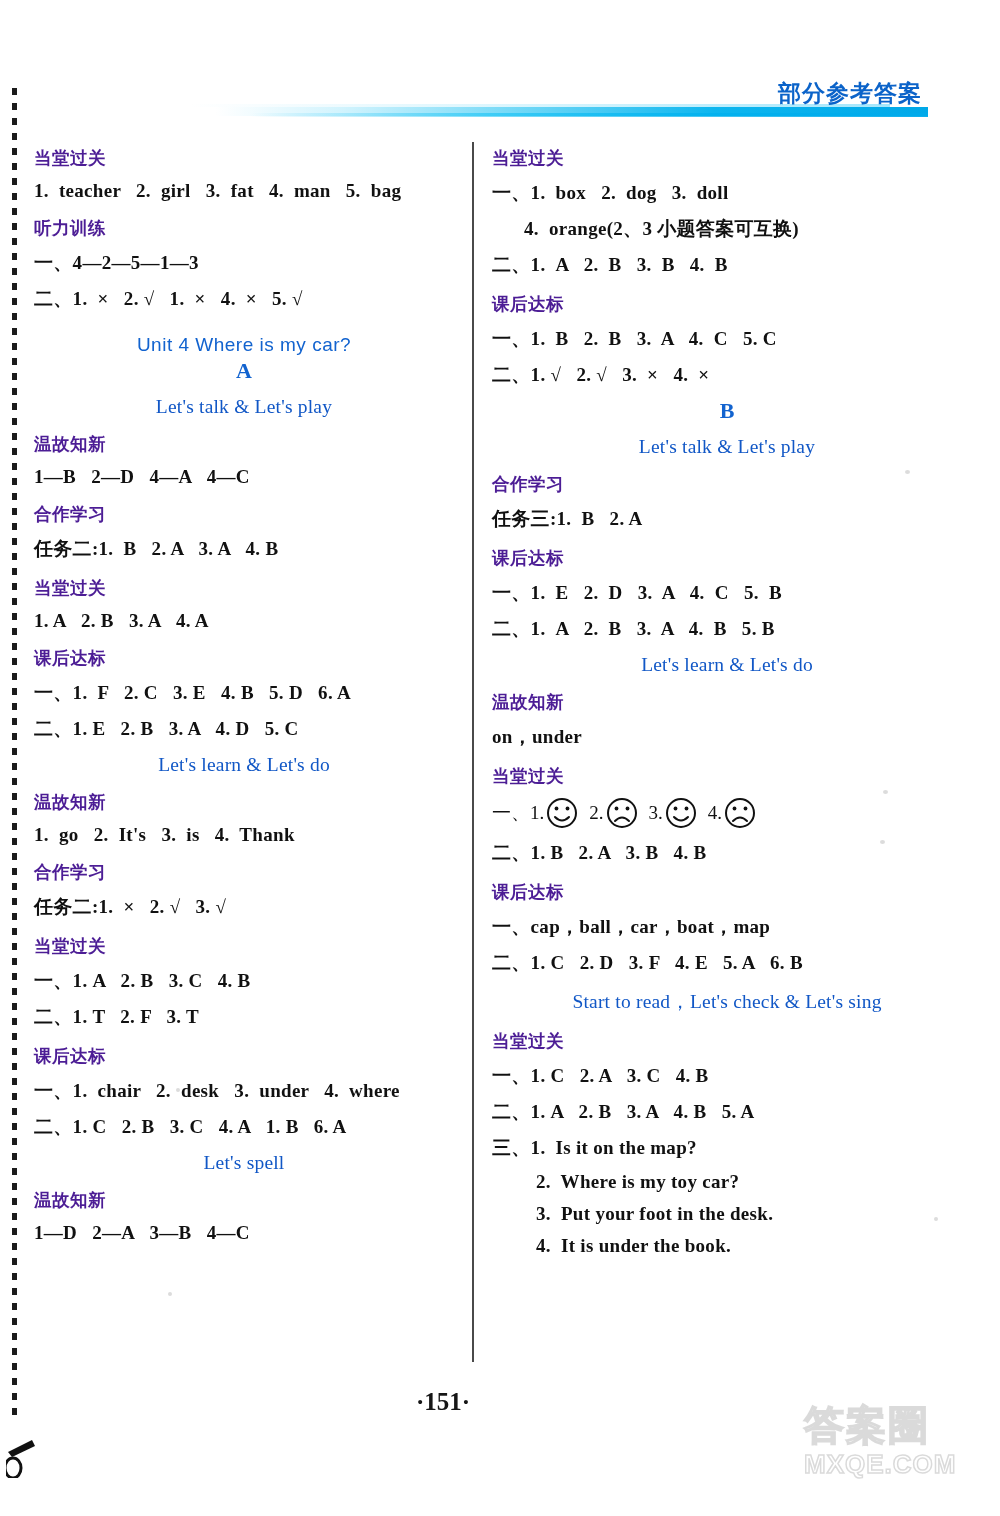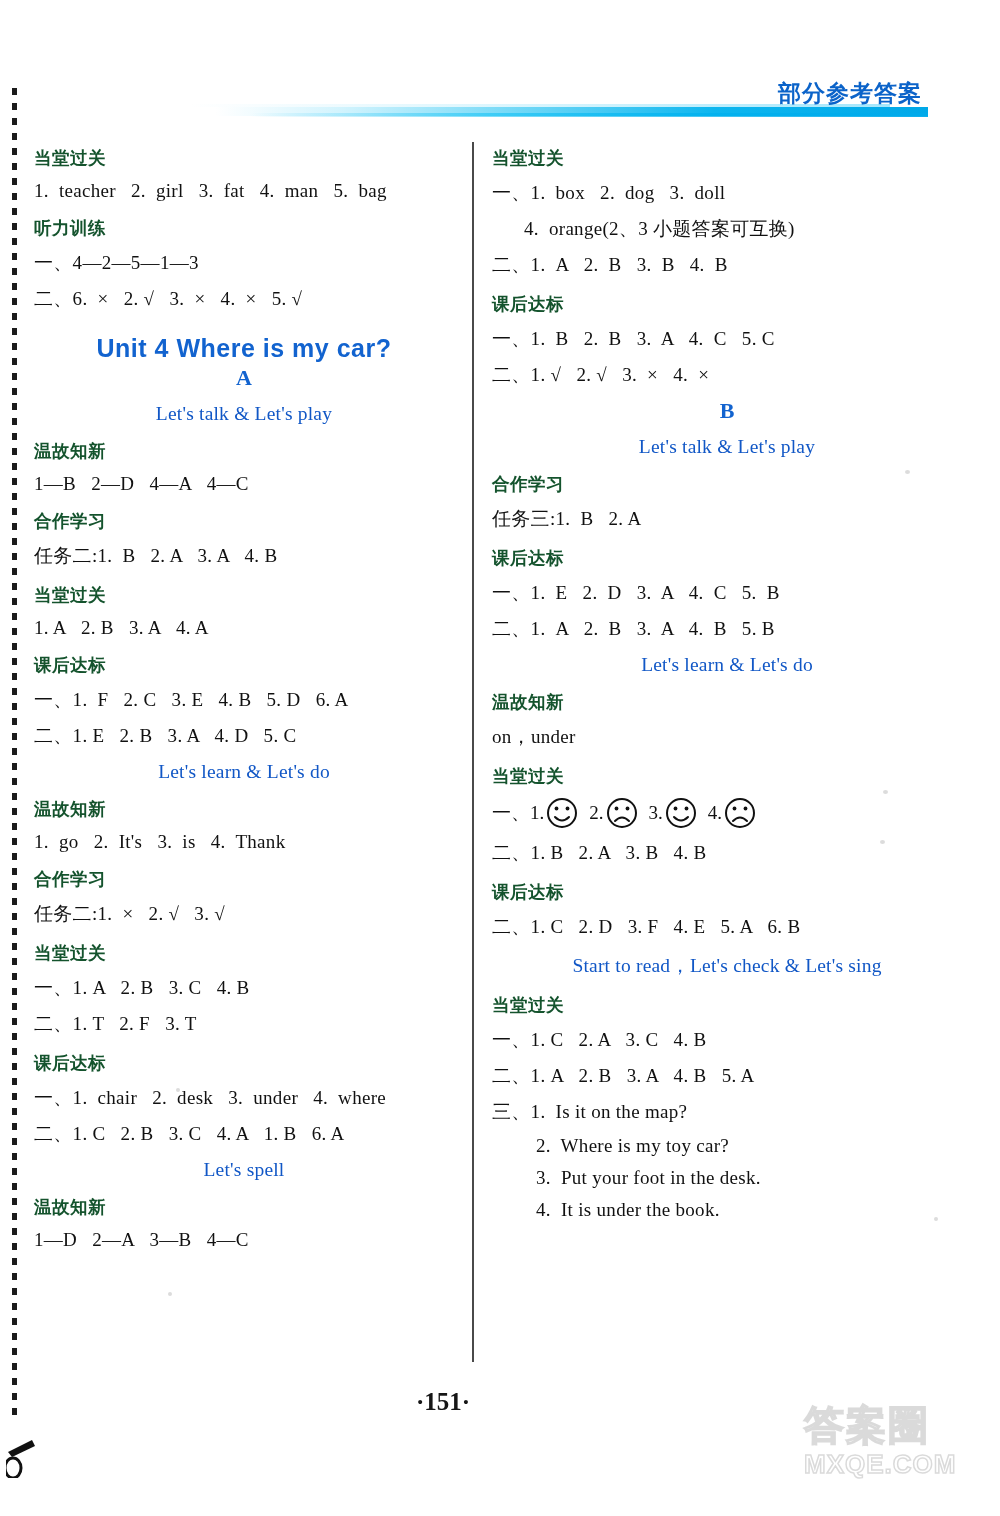--- a/index.html
+++ b/index.html
@@ -44,33 +44,33 @@
   
   .divider{position:absolute;left:472px;top:142px;width:2px;height:1220px;background:#2a2a2a;opacity:.85;}
 
   
   .col{position:absolute;top:132px;}
   .col-left{left:34px;width:420px;}
   .col-right{left:492px;width:470px;}
 
   .sec-head{
     font-family:"Liberation Sans", sans-serif;
-    font-weight:bold;font-size:17.5px;color:#14532d;
+    font-weight:bold;font-size:17.5px;color:#4c1d95;
     margin:14px 0 4px 0;letter-spacing:.5px;
   }
   .ans{
     font-family:"Liberation Serif", serif;
-    font-size:19px;color:#111;margin:10px 0 10px 0;white-space:pre;letter-spacing:.3px;
+    font-size:19px;color:#111;margin:10px 0 10px 0;white-space:pre;letter-spacing:.3px;font-weight:bold;
   }
   .ans.indent{padding-left:32px;}
   .ans.indent2{padding-left:44px;}
 
   .unit-title{
     text-align:center;font-family:"Liberation Sans", sans-serif;
-    font-weight:bold;font-size:25px;color:#1263cf;margin:22px 0 2px 0;letter-spacing:.5px;
+    font-weight:normal;font-size:19px;color:#1263cf;margin:22px 0 2px 0;letter-spacing:.5px;
   }
   .part-letter{
     text-align:center;font-family:"Liberation Serif", serif;
     font-weight:bold;font-size:22px;color:#1263cf;margin:2px 0 10px 0;
   }
   .lesson-title{
     text-align:center;font-family:"Liberation Serif", serif;
     font-weight:normal;font-size:19.5px;color:#1157c6;margin:12px 0 6px 0;letter-spacing:.2px;
   }
 
@@ -120,21 +120,21 @@
   <div class="speck" style="left:880px;top:840px;width:5px;height:4px;"></div>
   <div class="speck" style="left:934px;top:1217px;width:4px;height:4px;"></div>
   <div class="speck" style="left:168px;top:1292px;width:4px;height:4px;"></div>
   <div class="speck" style="left:176px;top:1088px;width:4px;height:4px;"></div>
 
   <div class="col col-left" id="left-col">
       <div class="sec-head">当堂过关</div>
       <div class="ans">1.  teacher   2.  girl   3.  fat   4.  man   5.  bag</div>
       <div class="sec-head">听力训练</div>
       <div class="ans">一、4—2—5—1—3</div>
-      <div class="ans">二、6.  ×   2. √   3.  ×   4.  ×   5. √</div>
+      <div class="ans">二、1.  ×   2. √   1.  ×   4.  ×   5. √</div>
       <div class="unit-title">Unit 4    Where is my car?</div>
       <div class="part-letter">A</div>
       <div class="lesson-title">Let's talk &amp; Let's play</div>
       <div class="sec-head">温故知新</div>
       <div class="ans">1—B   2—D   4—A   4—C</div>
       <div class="sec-head">合作学习</div>
       <div class="ans">任务二:1.  B   2. A   3. A   4. B</div>
       <div class="sec-head">当堂过关</div>
       <div class="ans">1. A   2. B   3. A   4. A</div>
       <div class="sec-head">课后达标</div>
@@ -201,20 +201,21 @@
         <span class="lbl">4.</span>
         <span class="face"><svg viewBox="0 0 34 34" width="34" height="34">
             <circle cx="17" cy="17" r="14" fill="none" stroke="#111" stroke-width="2"></circle>
             <circle cx="11.5" cy="12.5" r="1.9" fill="#111"></circle>
             <circle cx="22.5" cy="12.5" r="1.9" fill="#111"></circle>
             <path d="M10 25 Q17 18 24 25" fill="none" stroke="#111" stroke-width="2" stroke-linecap="round"></path>
           </svg></span>
       </div>
       <div class="ans">二、1. B   2. A   3. B   4. B</div>
       <div class="sec-head">课后达标</div>
+      <div class="ans">一、cap，ball，car，boat，map</div>
       <div class="ans">二、1. C   2. D   3. F   4. E   5. A   6. B</div>
       <div class="lesson-title">Start to read，Let's check &amp; Let's sing</div>
       <div class="sec-head">当堂过关</div>
       <div class="ans">一、1. C   2. A   3. C   4. B</div>
       <div class="ans">二、1. A   2. B   3. A   4. B   5. A</div>
       <div class="ans">三、1.  Is it on the map?</div>
       <div class="ans indent2">2.  Where is my toy car?</div>
       <div class="ans indent2">3.  Put your foot in the desk.</div>
       <div class="ans indent2">4.  It is under the book.</div>
     </div>

